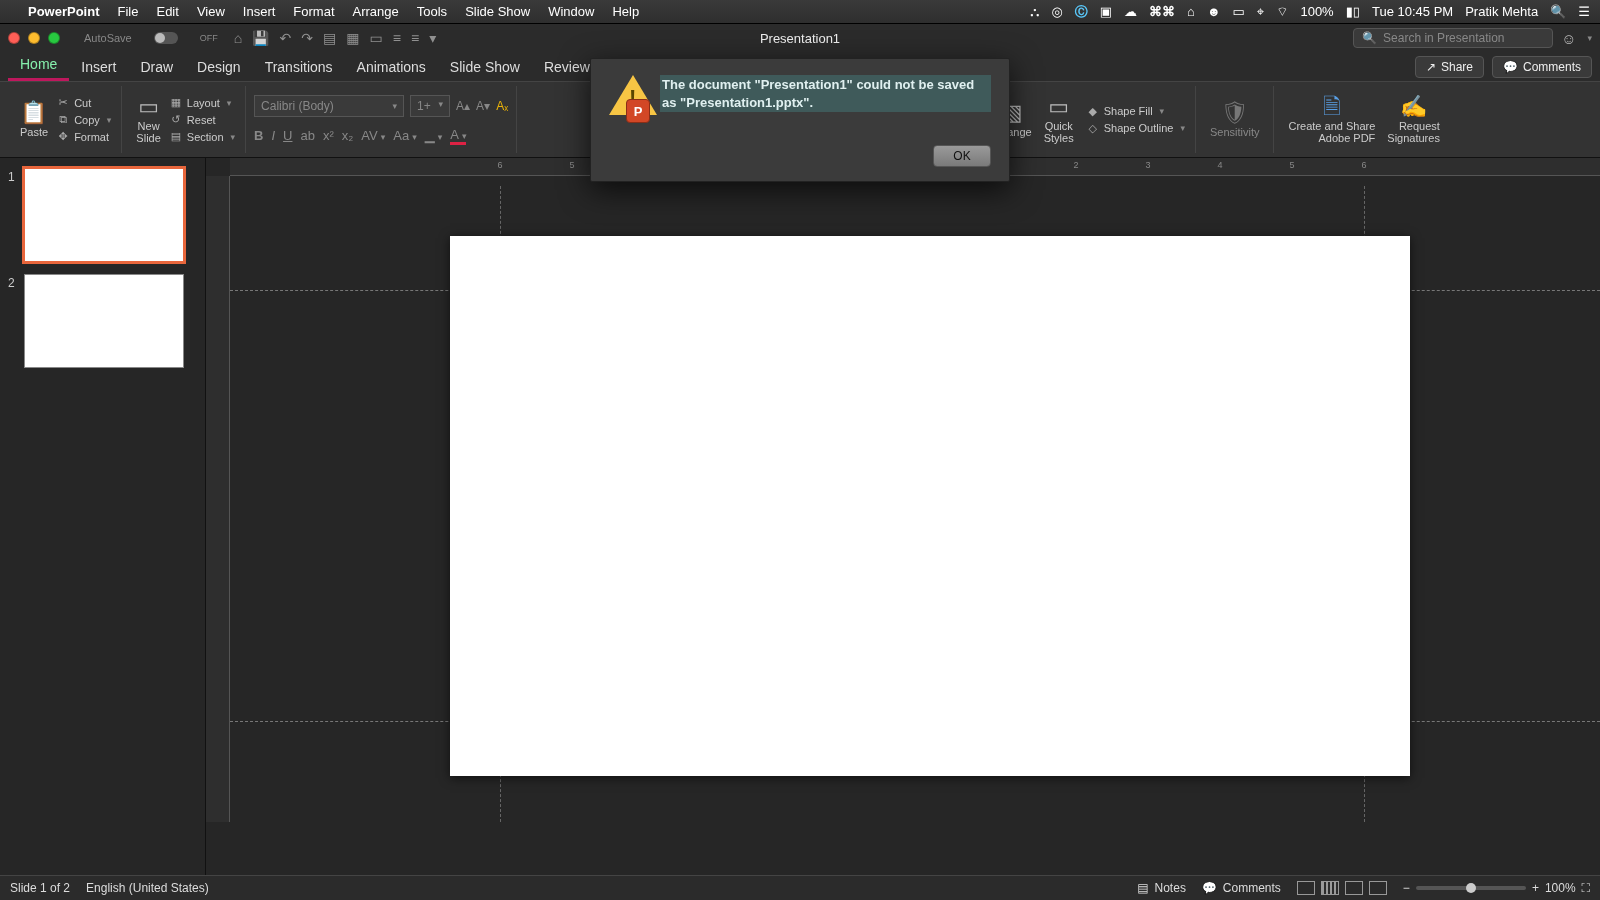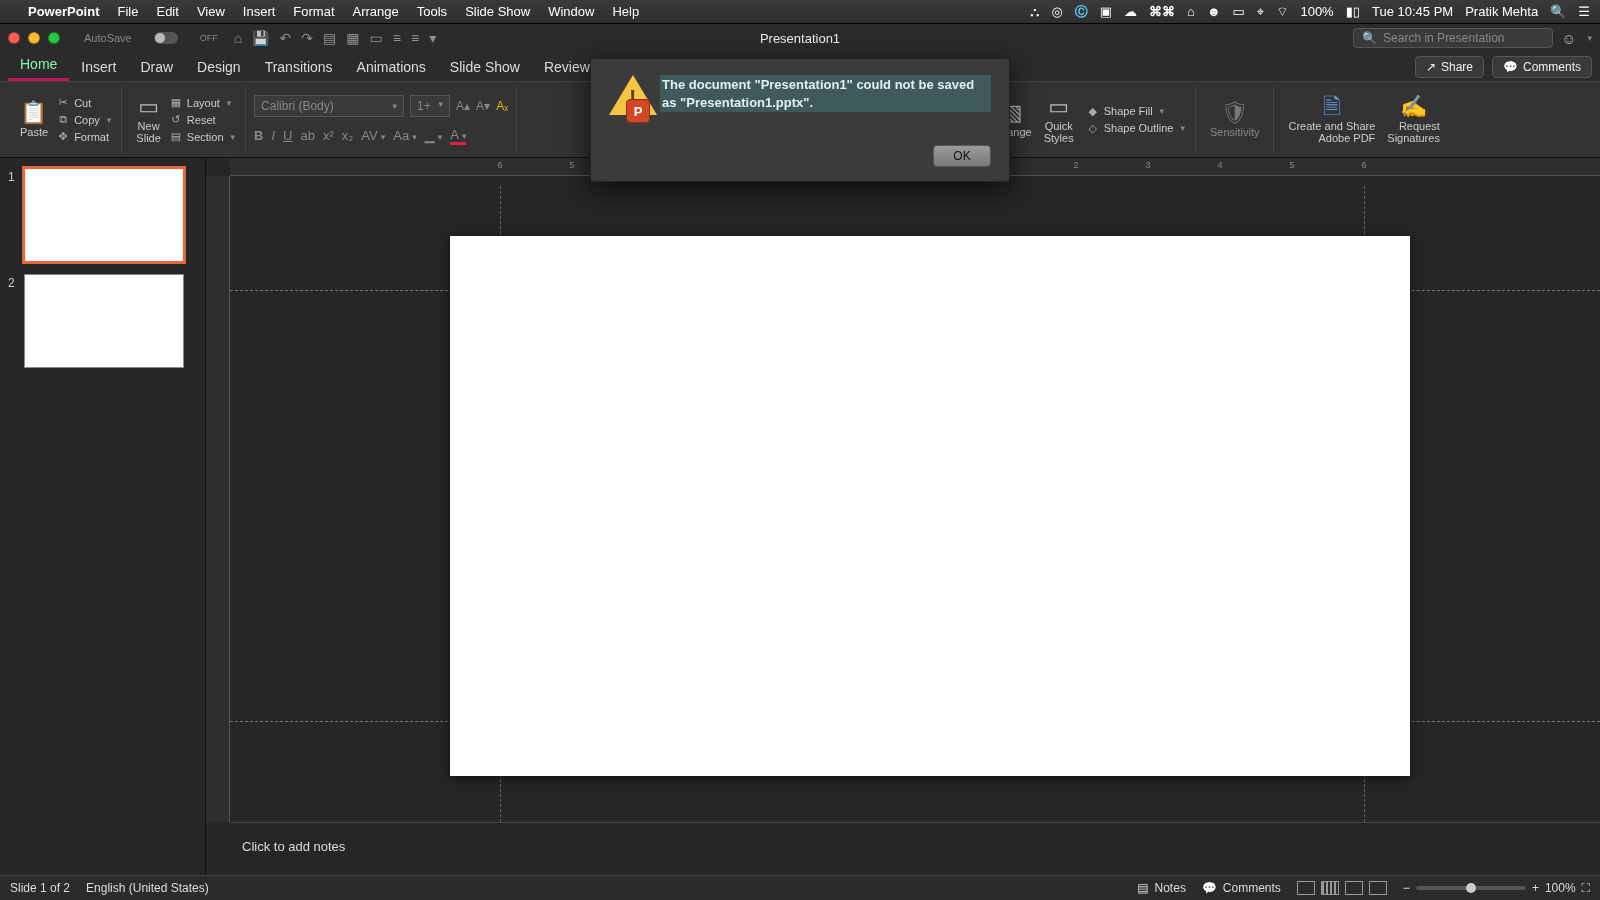--- a/index.html
+++ b/index.html
@@ -340,23 +340,20 @@
       <span class="lbl" style="left:1134px;">6</span>
     </div>
     <div class="ruler-v"></div>
     <div class="canvas-wrap">
       <div class="guide-h" style="top:114px;"></div>
       <div class="guide-h" style="top:545px;"></div>
       <div class="paper-guide-v" style="left:270px;"></div>
       <div class="paper-guide-v" style="left:1134px;"></div>
       <div class="slide"></div>
     </div>
-    <div class="notes">
-      <span>Click to add notes</span>
-    </div>
   </div>
 </div>
 
 <div class="status">
   <span>Slide 1 of 2</span>
   <span>English (United States)</span>
   <span class="spacer"></span>
   <span class="seg">
       <span>▤</span>
       <span>Notes</span>

